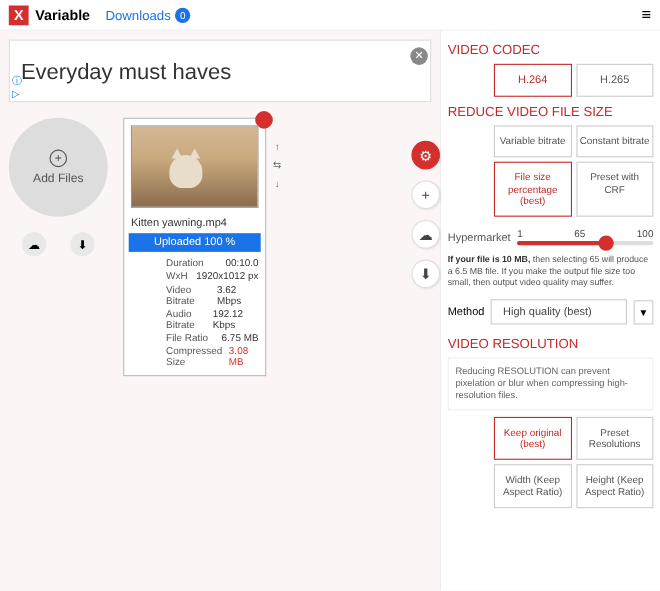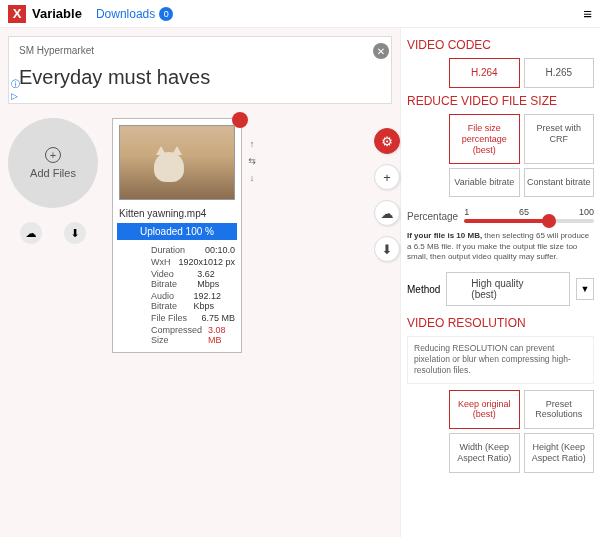--- a/index.html
+++ b/index.html
@@ -58,42 +58,41 @@
 .slbl { color: #555; }
 .slider { flex: 1; position: relative; height: 18px; }
 .ticks { display: flex; justify-content: space-between; font-size: 9px; color: #444; margin-bottom: 2px; }
 .track { height: 4px; background: #ddd; position: relative; border-radius: 2px; }
 .fill { position: absolute; left: 0; height: 4px; background: #d32f2f; border-radius: 2px; }
 .knob { position: absolute; top: -5px; width: 14px; height: 14px; background: #d32f2f; border-radius: 50%; transform: translateX(-50%); }
 .hint { font-size: 8px; color: #555; line-height: 1.3; margin: 6px 0 10px 0; }
 .hint b { color: #333; }
 
 .method-row { display: flex; align-items: center; gap: 6px; margin: 6px 0 10px 0; font-size: 10px; }
-.method-row .sel-box { flex: 1; border: 1px solid #ccc; padding: 5px 24px; font-size: 10px; color: #444; }
+.method-row .sel-box { flex: 1; border: 1px solid #ccc; padding: 5px 10px; font-size: 10px; color: #444; }
 .method-row .dd { width: 18px; border: 1px solid #ccc; text-align: center; padding: 5px 0; font-size: 9px; }
 
 .note { font-size: 8.5px; color: #666; border: 1px solid #eee; padding: 6px; margin-bottom: 6px; line-height: 1.3; }
 </style>
 </head>
 <body>
 
 <div class="topbar">
   <div class="logo">X</div>
   <div class="brand">Variable</div>
   <div class="downloads">
     <span>Downloads</span>
     <span class="badge">0</span>
   </div>
   <div class="hamburger">≡</div>
 </div>
 
 <div class="main">
   <div class="left">
     <div class="ad">
-      <div class="ad-sub">SM Hypermarket</div>
       <div class="ad-title">Everyday must haves</div>
       <div class="ad-close">✕</div>
       <div class="ad-i">ⓘ<br>▷</div>
     </div>
 
     <div class="workarea">
       <div class="addcol">
         <div class="addcircle">
           <div class="plus-ic">+</div>
           <span>Add Files</span>
@@ -127,21 +126,21 @@
             </div>
           <div class="mrow">
               <span class="k">Video Bitrate</span>
               <span class="v">3.62 Mbps</span>
             </div>
           <div class="mrow">
               <span class="k">Audio Bitrate</span>
               <span class="v">192.12 Kbps</span>
             </div>
           <div class="mrow">
-              <span class="k">File Files</span>
+              <span class="k">File Ratio</span>
               <span class="v">6.75 MB</span>
             </div>
           <div class="mrow">
               <span class="k">Compressed Size</span>
               <span class="v red">3.08 MB</span>
             </div>
         </div>
       </div>
     </div>
 
@@ -155,30 +154,30 @@
 
   <div class="right">
     <div class="section-title">VIDEO CODEC</div>
     <div class="btnrow">
       <div class="opt sel">H.264</div>
       <div class="opt">H.265</div>
     </div>
 
     <div class="section-title">REDUCE VIDEO FILE SIZE</div>
     <div class="btnrow">
+      <div class="opt small">Variable bitrate</div>
+      <div class="opt small">Constant bitrate</div>
+    </div>
+    <div class="btnrow">
       <div class="opt sel small">File size percentage (best)</div>
       <div class="opt small">Preset with CRF</div>
     </div>
-    <div class="btnrow">
-      <div class="opt small">Variable bitrate</div>
-      <div class="opt small">Constant bitrate</div>
-    </div>
 
     <div class="slider-row">
-      <span class="slbl">Percentage</span>
+      <span class="slbl">Hypermarket</span>
       <div class="slider">
         <div class="ticks">
           <span>1</span>
           <span>65</span>
           <span>100</span>
         </div>
         <div class="track">
           <div class="fill" style="width:65%"></div>
           <div class="knob" style="left:65%"></div>
         </div>

